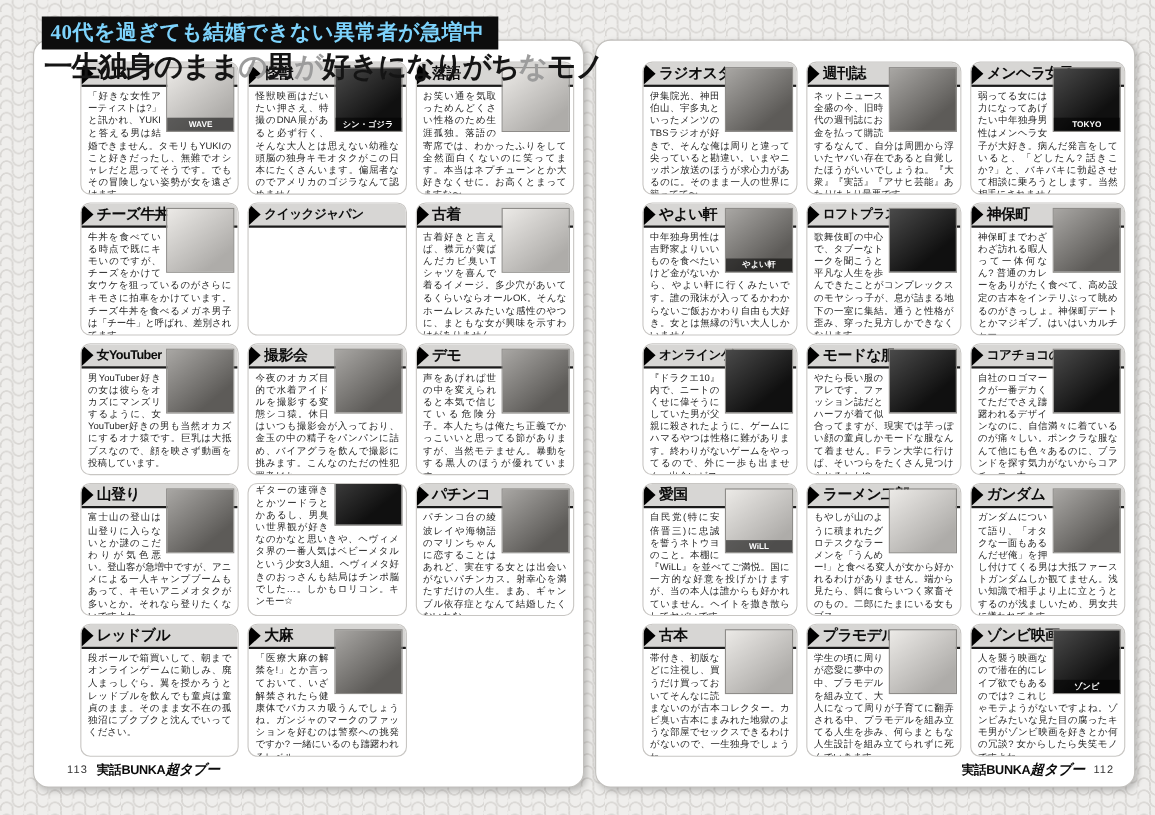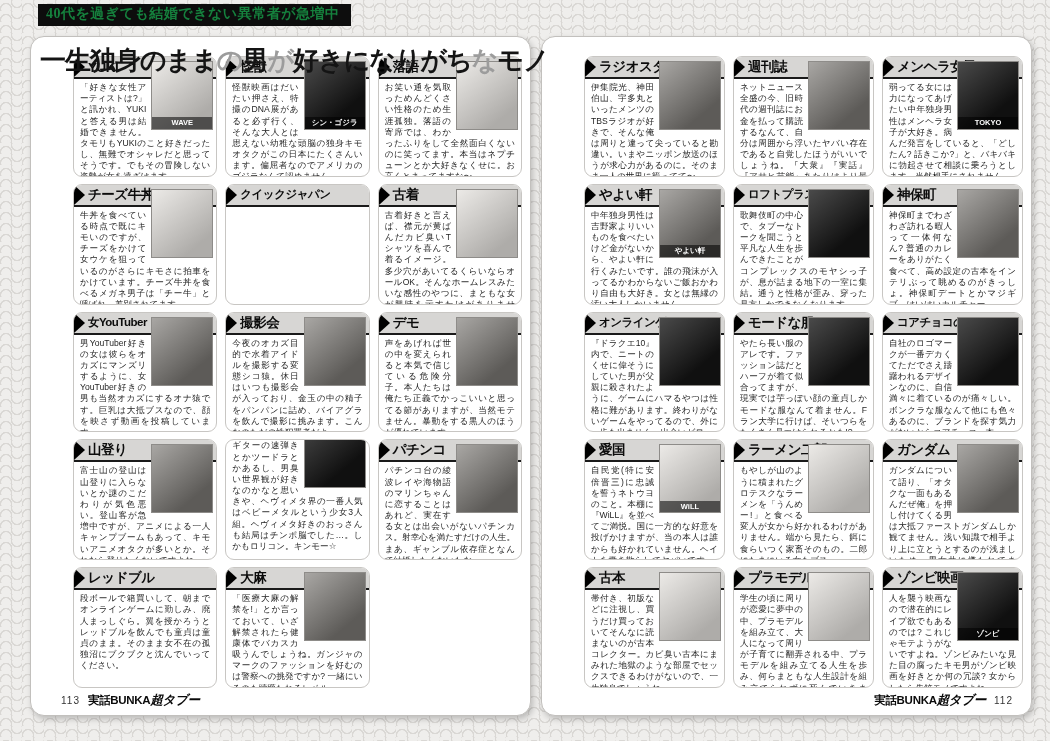--- a/index.html
+++ b/index.html
@@ -13,24 +13,24 @@
     background-size:22px 11px;
   }
   .page{
     position:absolute;top:36px;bottom:25px;background:#fff;
     border:1px solid #c2c0bd;border-radius:14px;
     box-shadow:2px 3px 6px rgba(0,0,0,.22);
   }
   .page.left{left:30px;width:499px;}
   .page.right{left:541px;width:489px;}
   .banner{
-    position:absolute;left:38px;top:4px;z-index:6;
-    background:#0d0d0d;color:#15803d;
+    position:absolute;left:38px;top:15px;z-index:6;
+    background:#0d0d0d;color:#7dd3fc;
     font-family:"Liberation Serif","DejaVu Serif",serif;
-    font-weight:bold;font-size:14px;letter-spacing:.5px;
+    font-weight:bold;font-size:19px;letter-spacing:.5px;
     padding:1px 12px 3px 8px;white-space:nowrap;
   }
   .big-title{
     position:absolute;left:40px;top:43px;z-index:6;
     font-size:26px;font-weight:900;letter-spacing:-1px;white-space:nowrap;
   }
   .big-title .seg-dark{color:#141414;}
   .big-title .seg-light{color:#9c9c9c;}
   .articles{
     position:absolute;top:19px;left:8px;right:8px;bottom:27px;
@@ -48,21 +48,21 @@
   }
   .tri{
     width:0;height:0;border-left:11px solid #000;
     border-top:10px solid transparent;border-bottom:10px solid transparent;
     flex:0 0 auto;
   }
   .ttl{font-weight:900;font-size:13.5px;letter-spacing:-.5px;color:#0c0c0c;padding-left:3px;white-space:nowrap;}
   .ttl.small{font-size:11.5px;}
   .body{font-size:8.6px;line-height:1.3;color:#1e1e1e;text-align:justify;}
   .photo{
-    float:right;width:62px;height:69px;margin:-21px -3px 3px 5px;
+    float:right;width:62px;height:59px;margin:-21px -3px 3px 5px;
     position:relative;z-index:2;border:1px solid #8e8c89;box-sizing:border-box;
     display:flex;align-items:flex-end;justify-content:center;
   }
   .photo.t-dark{background:linear-gradient(140deg,#4a4a4a,#101010 70%);}
   .photo.t-mid{background:linear-gradient(140deg,#a9a7a4,#5d5b58 75%);}
   .photo.t-light{background:linear-gradient(140deg,#eceae7,#aeaca9 80%);}
   .plabel{
     width:100%;text-align:center;font-size:7.5px;font-weight:bold;color:#fff;
     background:rgba(0,0,0,.55);padding:1px 0;white-space:nowrap;overflow:hidden;
   }

